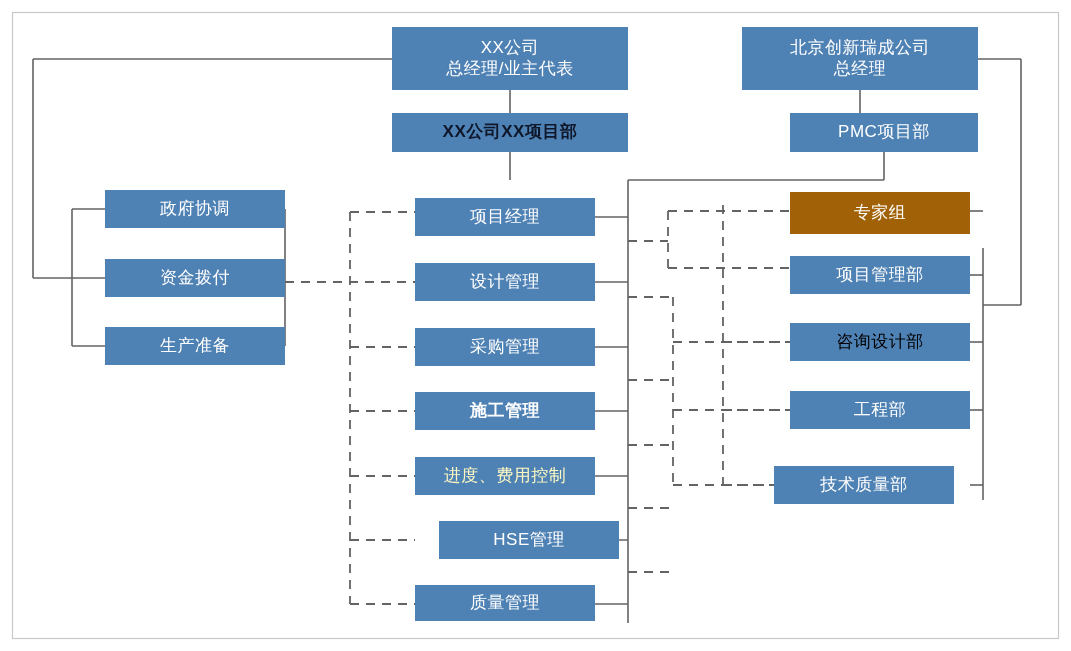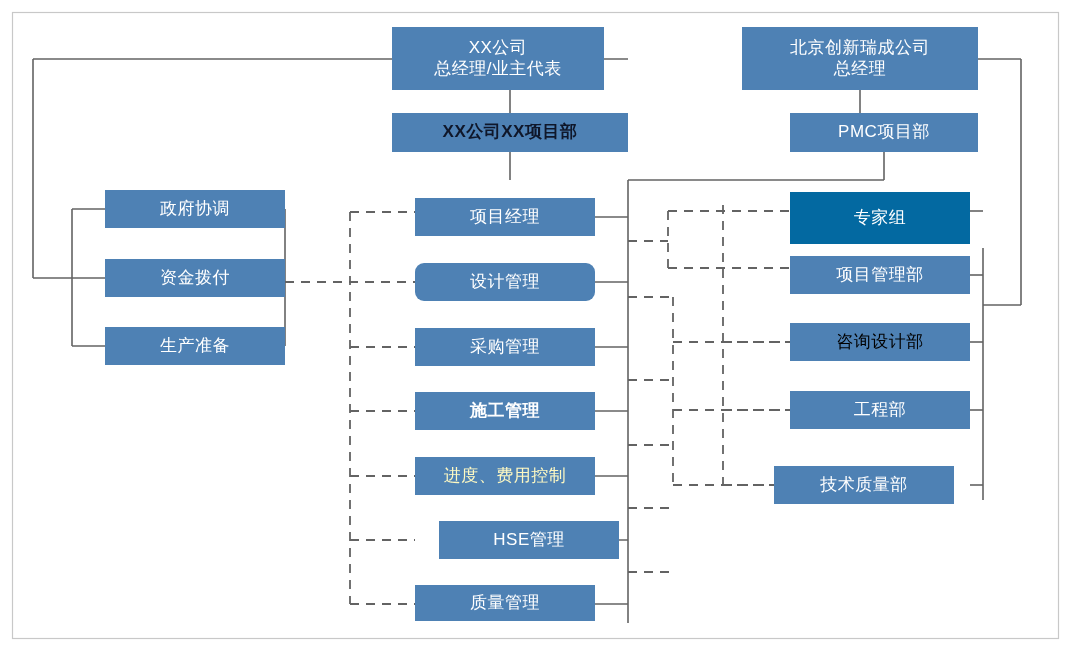--- a/index.html
+++ b/index.html
@@ -128,36 +128,36 @@
         <path d="M 673 485 L 790 485" class="conn-dashed"></path>
         <path d="M 628 508 L 673 508" class="conn-dashed"></path>
         <path d="M 628 572 L 673 572" class="conn-dashed"></path>
         <path d="M 723 342 L 790 342" class="conn-dashed"></path>
         <path d="M 723 410 L 790 410" class="conn-dashed"></path>
         <path d="M 723 485 L 790 485" class="conn-dashed"></path>
       </g>
   </svg>
 
   <div id="nodes-layer">
-      <div class="node-box two-line" style="left: 392px; top: 27px; width: 212px; height: 63px; background: rgb(78, 129, 180); color: rgb(255, 255, 255);">XX公司
+      <div class="node-box two-line" style="left: 392px; top: 27px; width: 236px; height: 63px; background: rgb(78, 129, 180); color: rgb(255, 255, 255);">XX公司
 总经理/业主代表</div>
       <div class="node-box" style="left: 392px; top: 113px; width: 236px; height: 39px; background: rgb(78, 129, 180); color: #0f172a; font-weight: bold;">XX公司XX项目部</div>
       <div class="node-box two-line" style="left: 742px; top: 27px; width: 236px; height: 63px; background: rgb(78, 129, 180); color: rgb(255, 255, 255);">北京创新瑞成公司
 总经理</div>
       <div class="node-box" style="left: 790px; top: 113px; width: 188px; height: 39px; background: rgb(78, 129, 180); color: rgb(255, 255, 255);">PMC项目部</div>
       <div class="node-box" style="left: 105px; top: 190px; width: 180px; height: 38px; background: rgb(78, 129, 180); color: rgb(255, 255, 255);">政府协调</div>
       <div class="node-box" style="left: 105px; top: 259px; width: 180px; height: 38px; background: rgb(78, 129, 180); color: rgb(255, 255, 255);">资金拨付</div>
       <div class="node-box" style="left: 105px; top: 327px; width: 180px; height: 38px; background: rgb(78, 129, 180); color: rgb(255, 255, 255);">生产准备</div>
       <div class="node-box" style="left: 415px; top: 198px; width: 180px; height: 38px; background: rgb(78, 129, 180); color: rgb(255, 255, 255);">项目经理</div>
-      <div class="node-box" style="left: 415px; top: 263px; width: 180px; height: 38px; background: rgb(78, 129, 180); color: rgb(255, 255, 255); border-radius: 9px;">设计管理</div>
+      <div class="node-box" style="left: 415px; top: 263px; width: 180px; height: 38px; background: rgb(78, 129, 180); color: rgb(255, 255, 255);">设计管理</div>
       <div class="node-box" style="left: 415px; top: 328px; width: 180px; height: 38px; background: rgb(78, 129, 180); color: rgb(255, 255, 255);">采购管理</div>
       <div class="node-box" style="left: 415px; top: 392px; width: 180px; height: 38px; background: rgb(78, 129, 180); color: rgb(255, 255, 255); font-weight: bold;">施工管理</div>
       <div class="node-box" style="left: 415px; top: 457px; width: 180px; height: 38px; background: rgb(78, 129, 180); color: #fef9c3;">进度、费用控制</div>
       <div class="node-box" style="left: 415px; top: 521px; width: 180px; height: 38px; background: rgb(78, 129, 180); color: rgb(255, 255, 255); margin-left: 24px;">HSE管理</div>
       <div class="node-box" style="left: 415px; top: 585px; width: 180px; height: 36px; background: rgb(78, 129, 180); color: rgb(255, 255, 255);">质量管理</div>
-      <div class="node-box" style="left: 790px; top: 192px; width: 180px; height: 52px; background: #0369a1; color: rgb(255, 255, 255);">专家组</div>
+      <div class="node-box" style="left: 790px; top: 192px; width: 180px; height: 42px; background: #a16207; color: rgb(255, 255, 255);">专家组</div>
       <div class="node-box" style="left: 790px; top: 256px; width: 180px; height: 38px; background: rgb(78, 129, 180); color: rgb(255, 255, 255);">项目管理部</div>
       <div class="node-box" style="left: 790px; top: 323px; width: 180px; height: 38px; background: rgb(78, 129, 180); color: #000000;">咨询设计部</div>
       <div class="node-box" style="left: 790px; top: 391px; width: 180px; height: 38px; background: rgb(78, 129, 180); color: rgb(255, 255, 255);">工程部</div>
       <div class="node-box" style="left: 774px; top: 466px; width: 180px; height: 38px; background: rgb(78, 129, 180); color: rgb(255, 255, 255);">技术质量部</div>
     </div>
 
 </div>
 
 </body></html>

